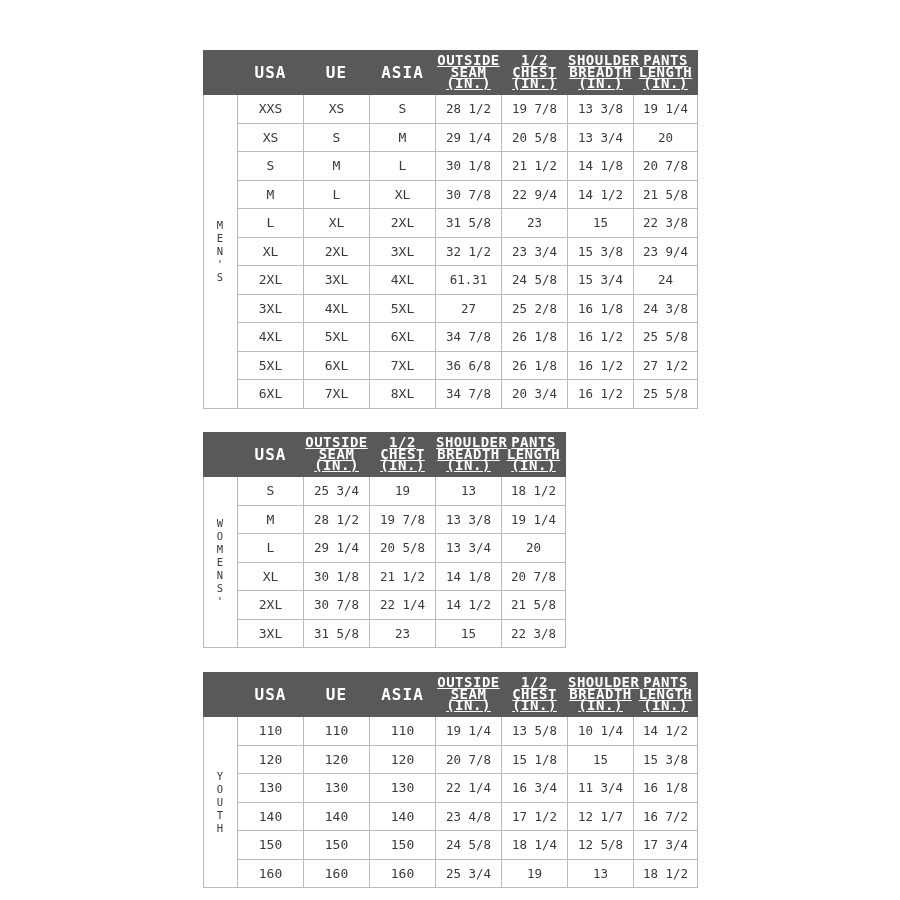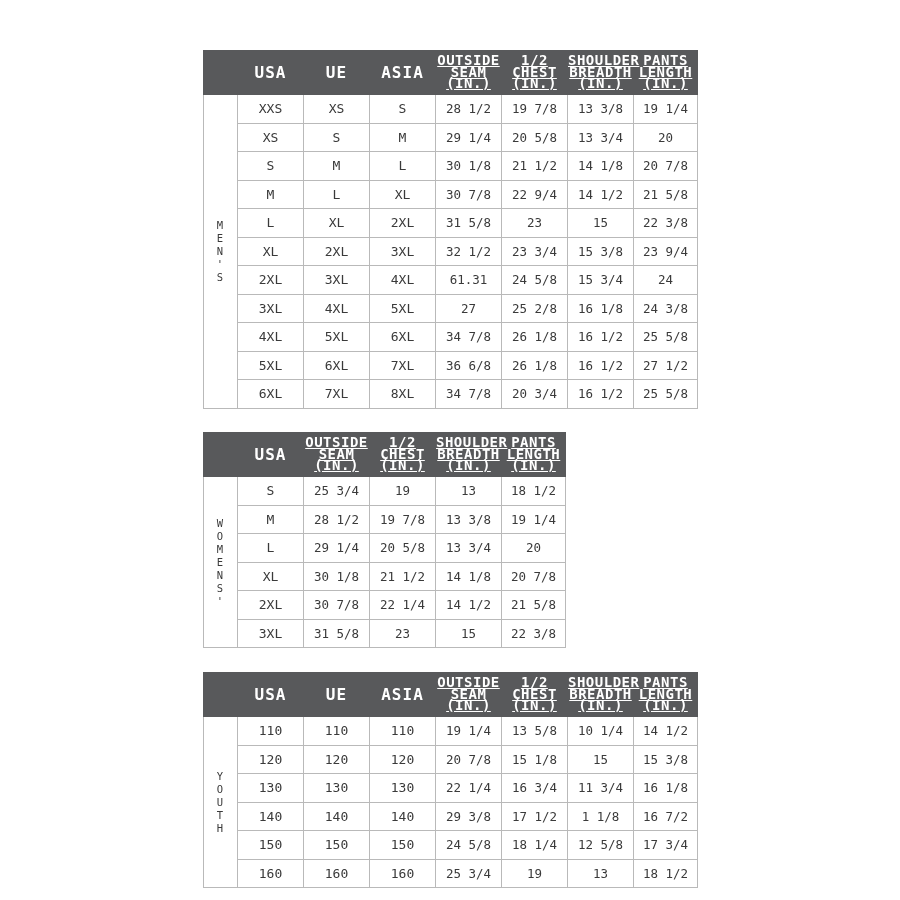--- a/index.html
+++ b/index.html
@@ -420,23 +420,23 @@
         <td class="cell cell-size">130</td>
         <td class="cell">22 1/4</td>
         <td class="cell">16 3/4</td>
         <td class="cell">11 3/4</td>
         <td class="cell">16 1/8</td>
       </tr>
       <tr>
         <td class="cell cell-size">140</td>
         <td class="cell cell-size">140</td>
         <td class="cell cell-size">140</td>
-        <td class="cell">29 3/8</td>
+        <td class="cell">23 4/8</td>
         <td class="cell">17 1/2</td>
-        <td class="cell">1 1/8</td>
+        <td class="cell">12 1/7</td>
         <td class="cell">16 7/2</td>
       </tr>
       <tr>
         <td class="cell cell-size">150</td>
         <td class="cell cell-size">150</td>
         <td class="cell cell-size">150</td>
         <td class="cell">24 5/8</td>
         <td class="cell">18 1/4</td>
         <td class="cell">12 5/8</td>
         <td class="cell">17 3/4</td>

